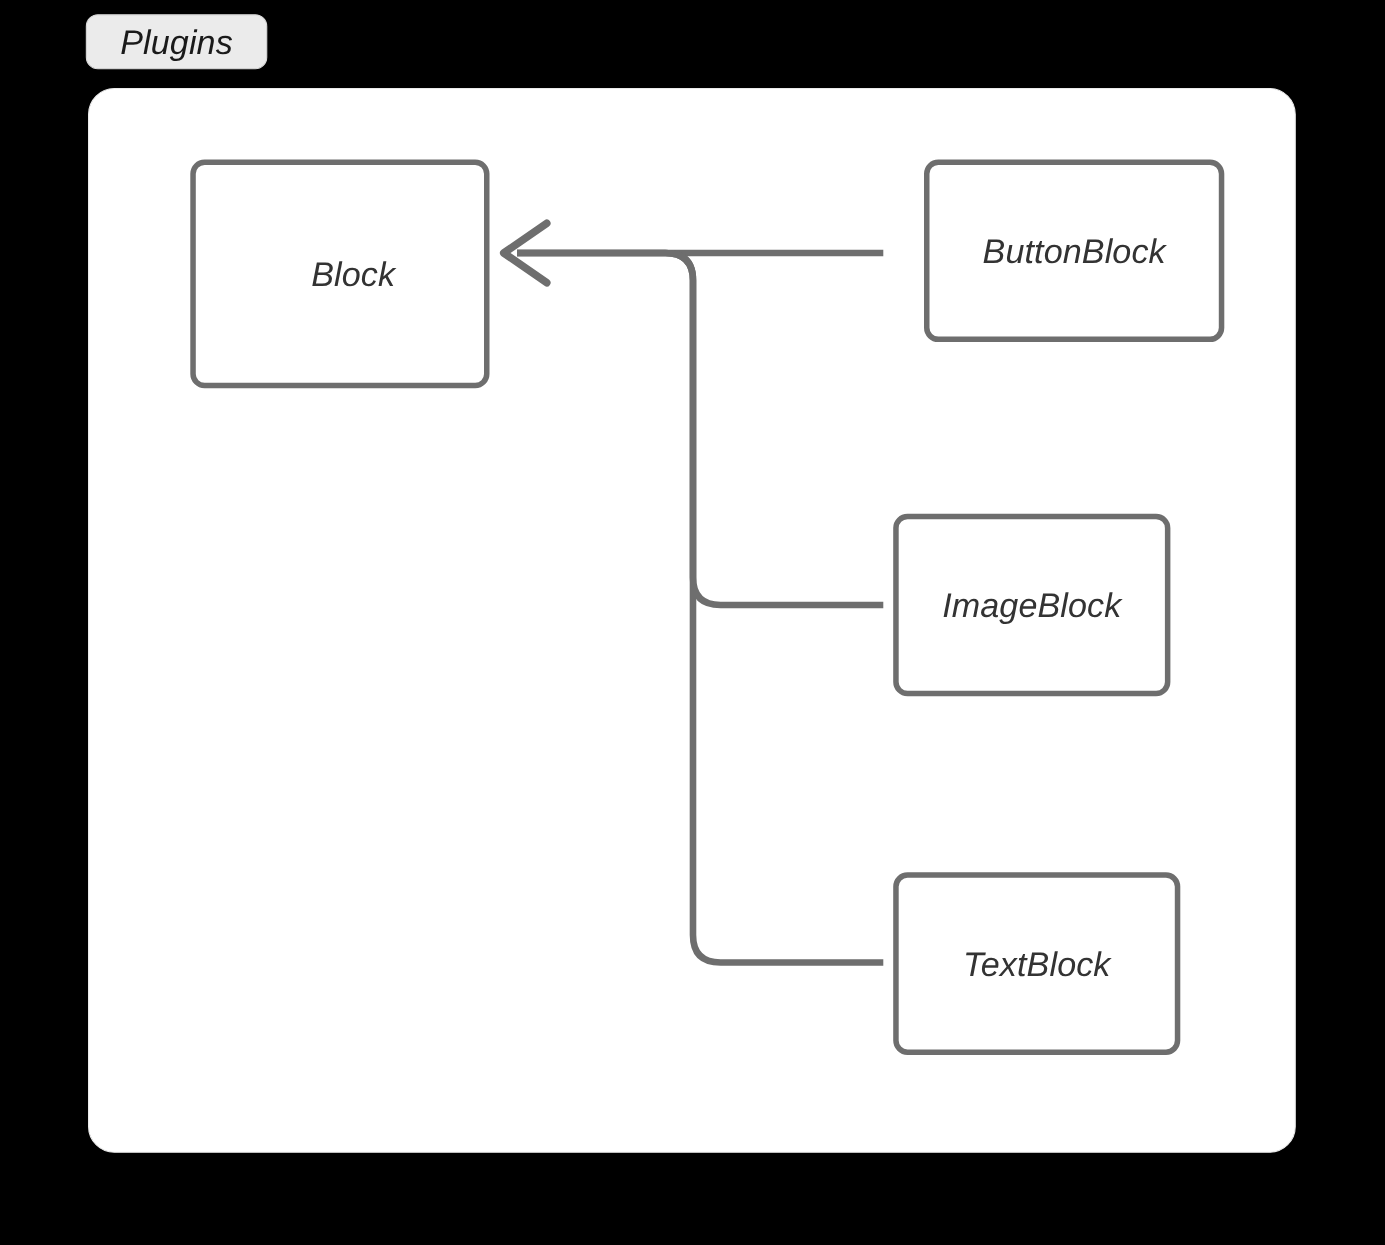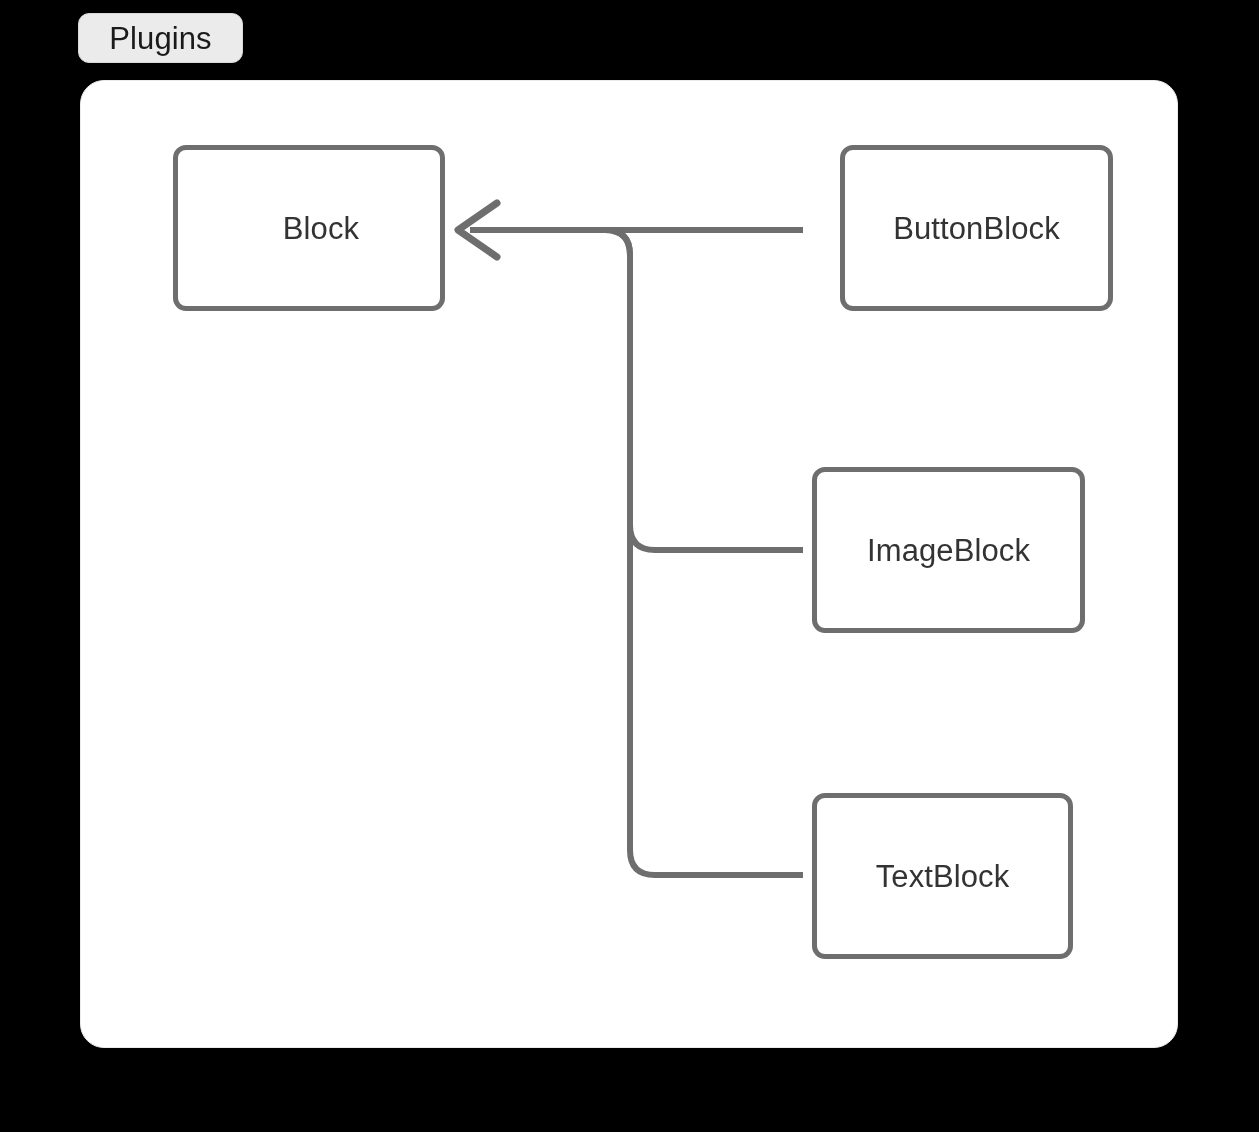--- a/index.html
+++ b/index.html
@@ -7,20 +7,21 @@
     padding: 0;
     background: #000000;
   }
   #stage {
     position: relative;
     width: 1259px;
     height: 1132px;
     background: #000000;
     overflow: hidden;
     font-family: "Liberation Sans", "DejaVu Sans", sans-serif;
+    font-style: italic;
   }
 
   
   #cluster-label {
     position: absolute;
     left: 78px;
     top: 13px;
     width: 165px;
     height: 50px;
     background: #ebebeb;
@@ -76,23 +77,23 @@
     z-index: 3;
   }
   .node .node-label {
     font-size: 31px;
     color: #333333;
     line-height: 1;
     letter-spacing: 0.1px;
     white-space: nowrap;
   }
 
-  #node-block       { left: 173px; top: 145px;  width: 272px; height: 166px; padding-left: 24px; }
+  #node-block       { left: 173px; top: 145px;  width: 272px; height: 208px; padding-left: 24px; }
   #node-buttonblock { left: 840px; top: 145px;  width: 273px; height: 166px; }
-  #node-imageblock  { left: 812px; top: 467px;  width: 273px; height: 166px; text-align: center; }
+  #node-imageblock  { left: 812px; top: 467px;  width: 252px; height: 166px; text-align: center; }
   #node-textblock   { left: 812px; top: 793px;  width: 261px; height: 166px; }
 </style>
 </head>
 <body>
 
 <div id="stage">
 
   <div id="cluster-label">
     <span>Plugins</span>
   </div>

